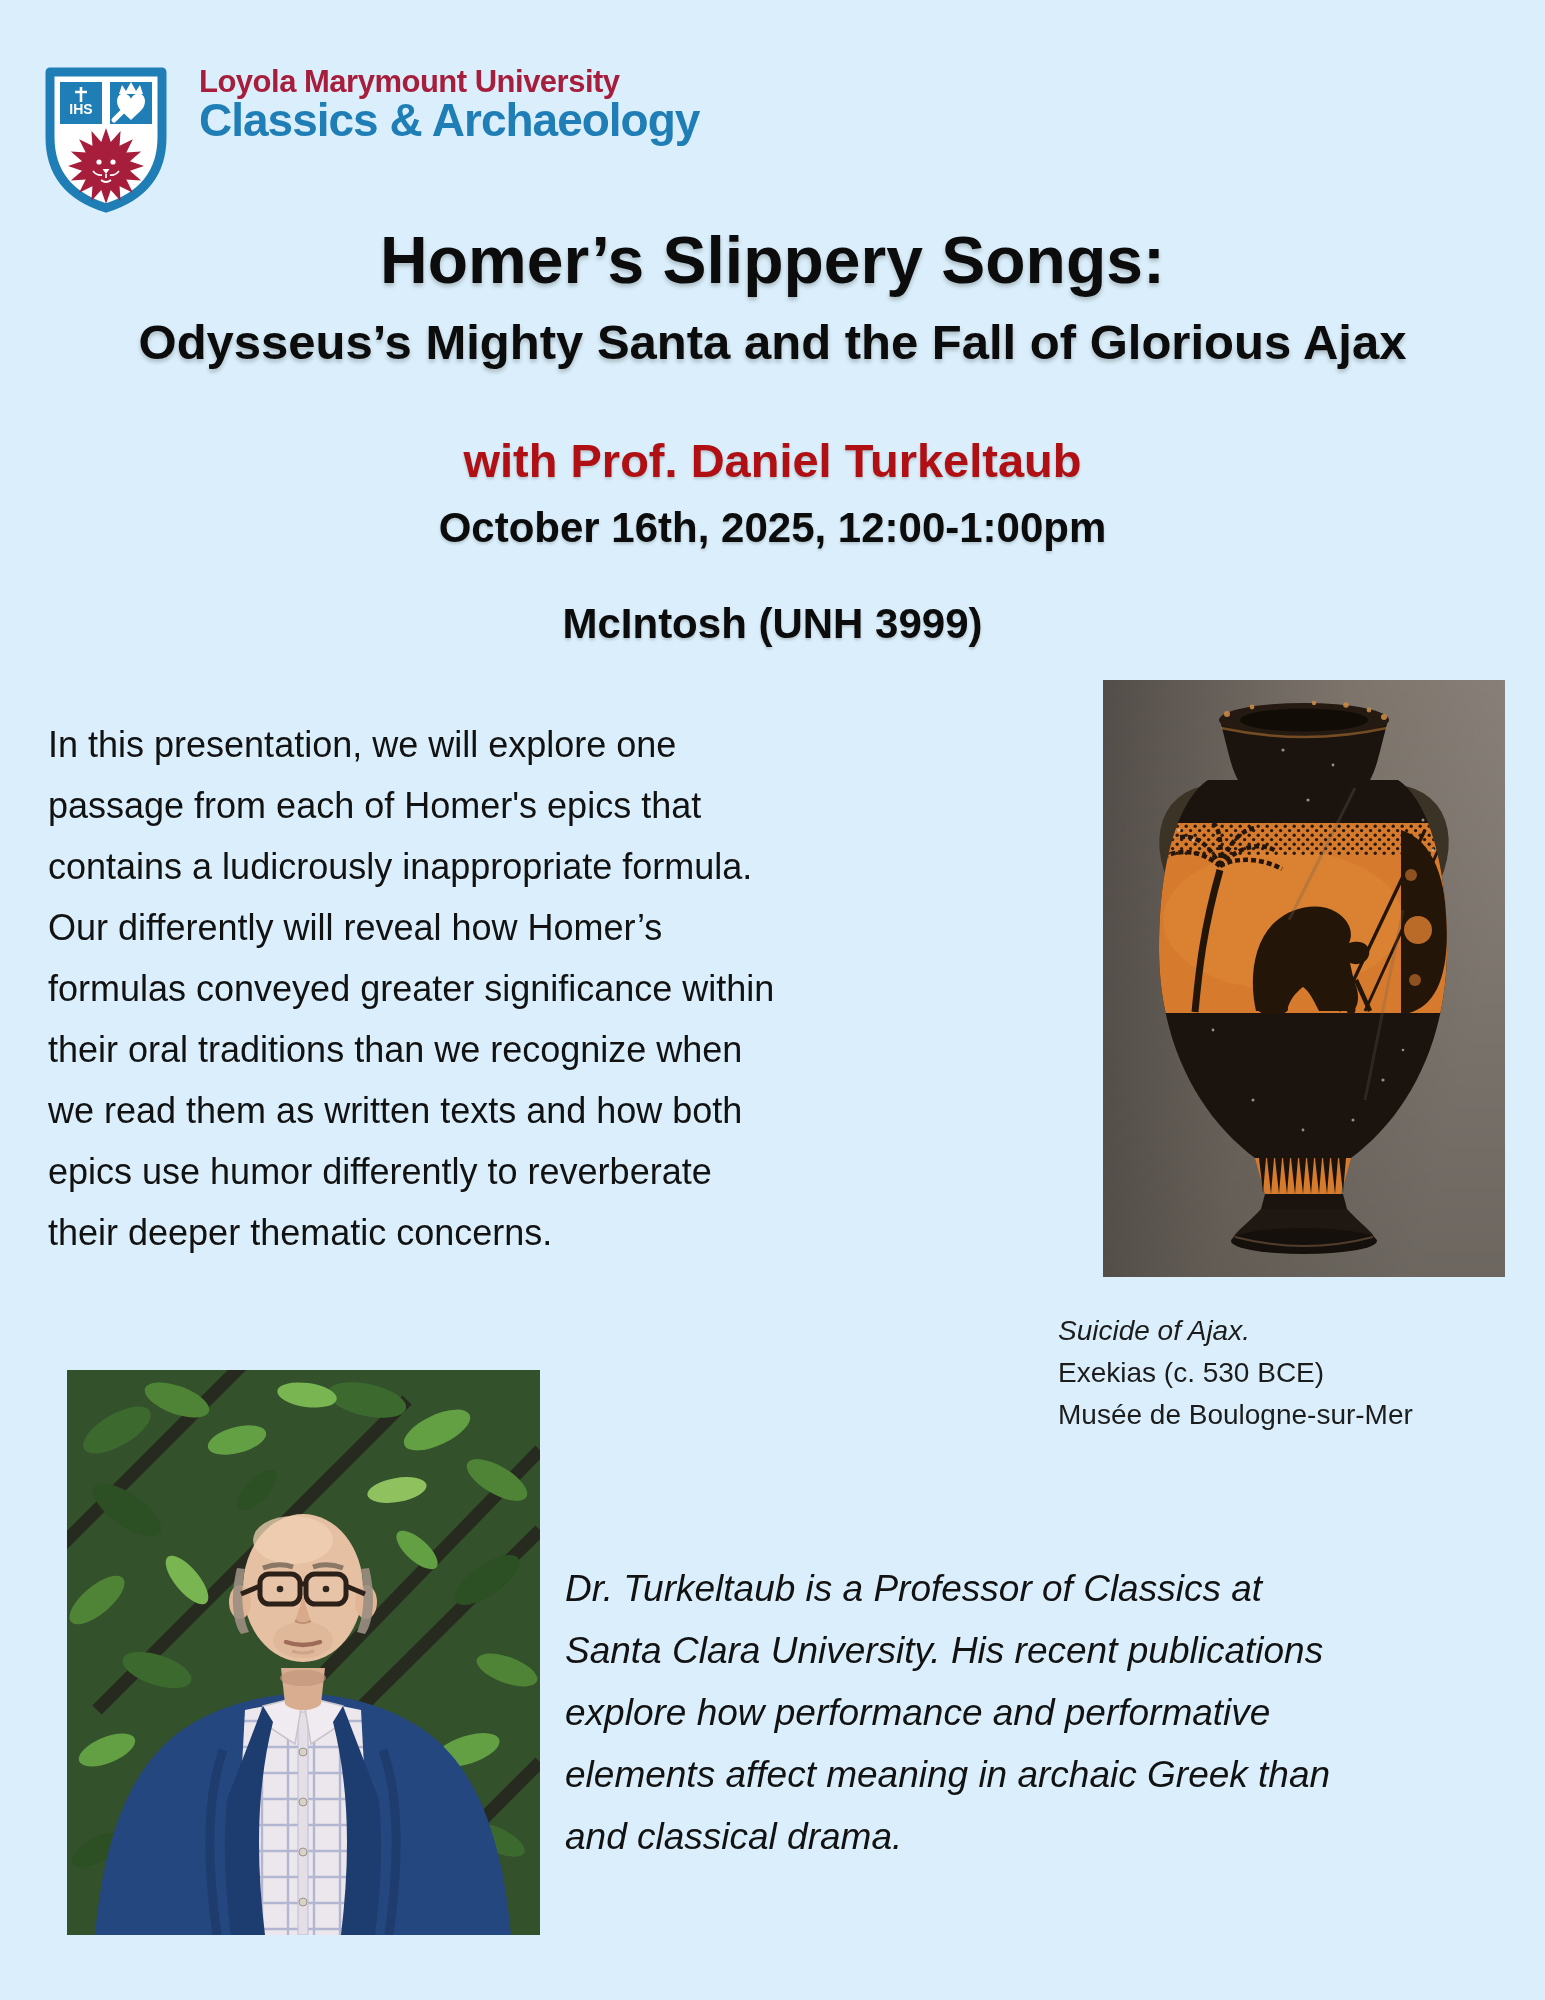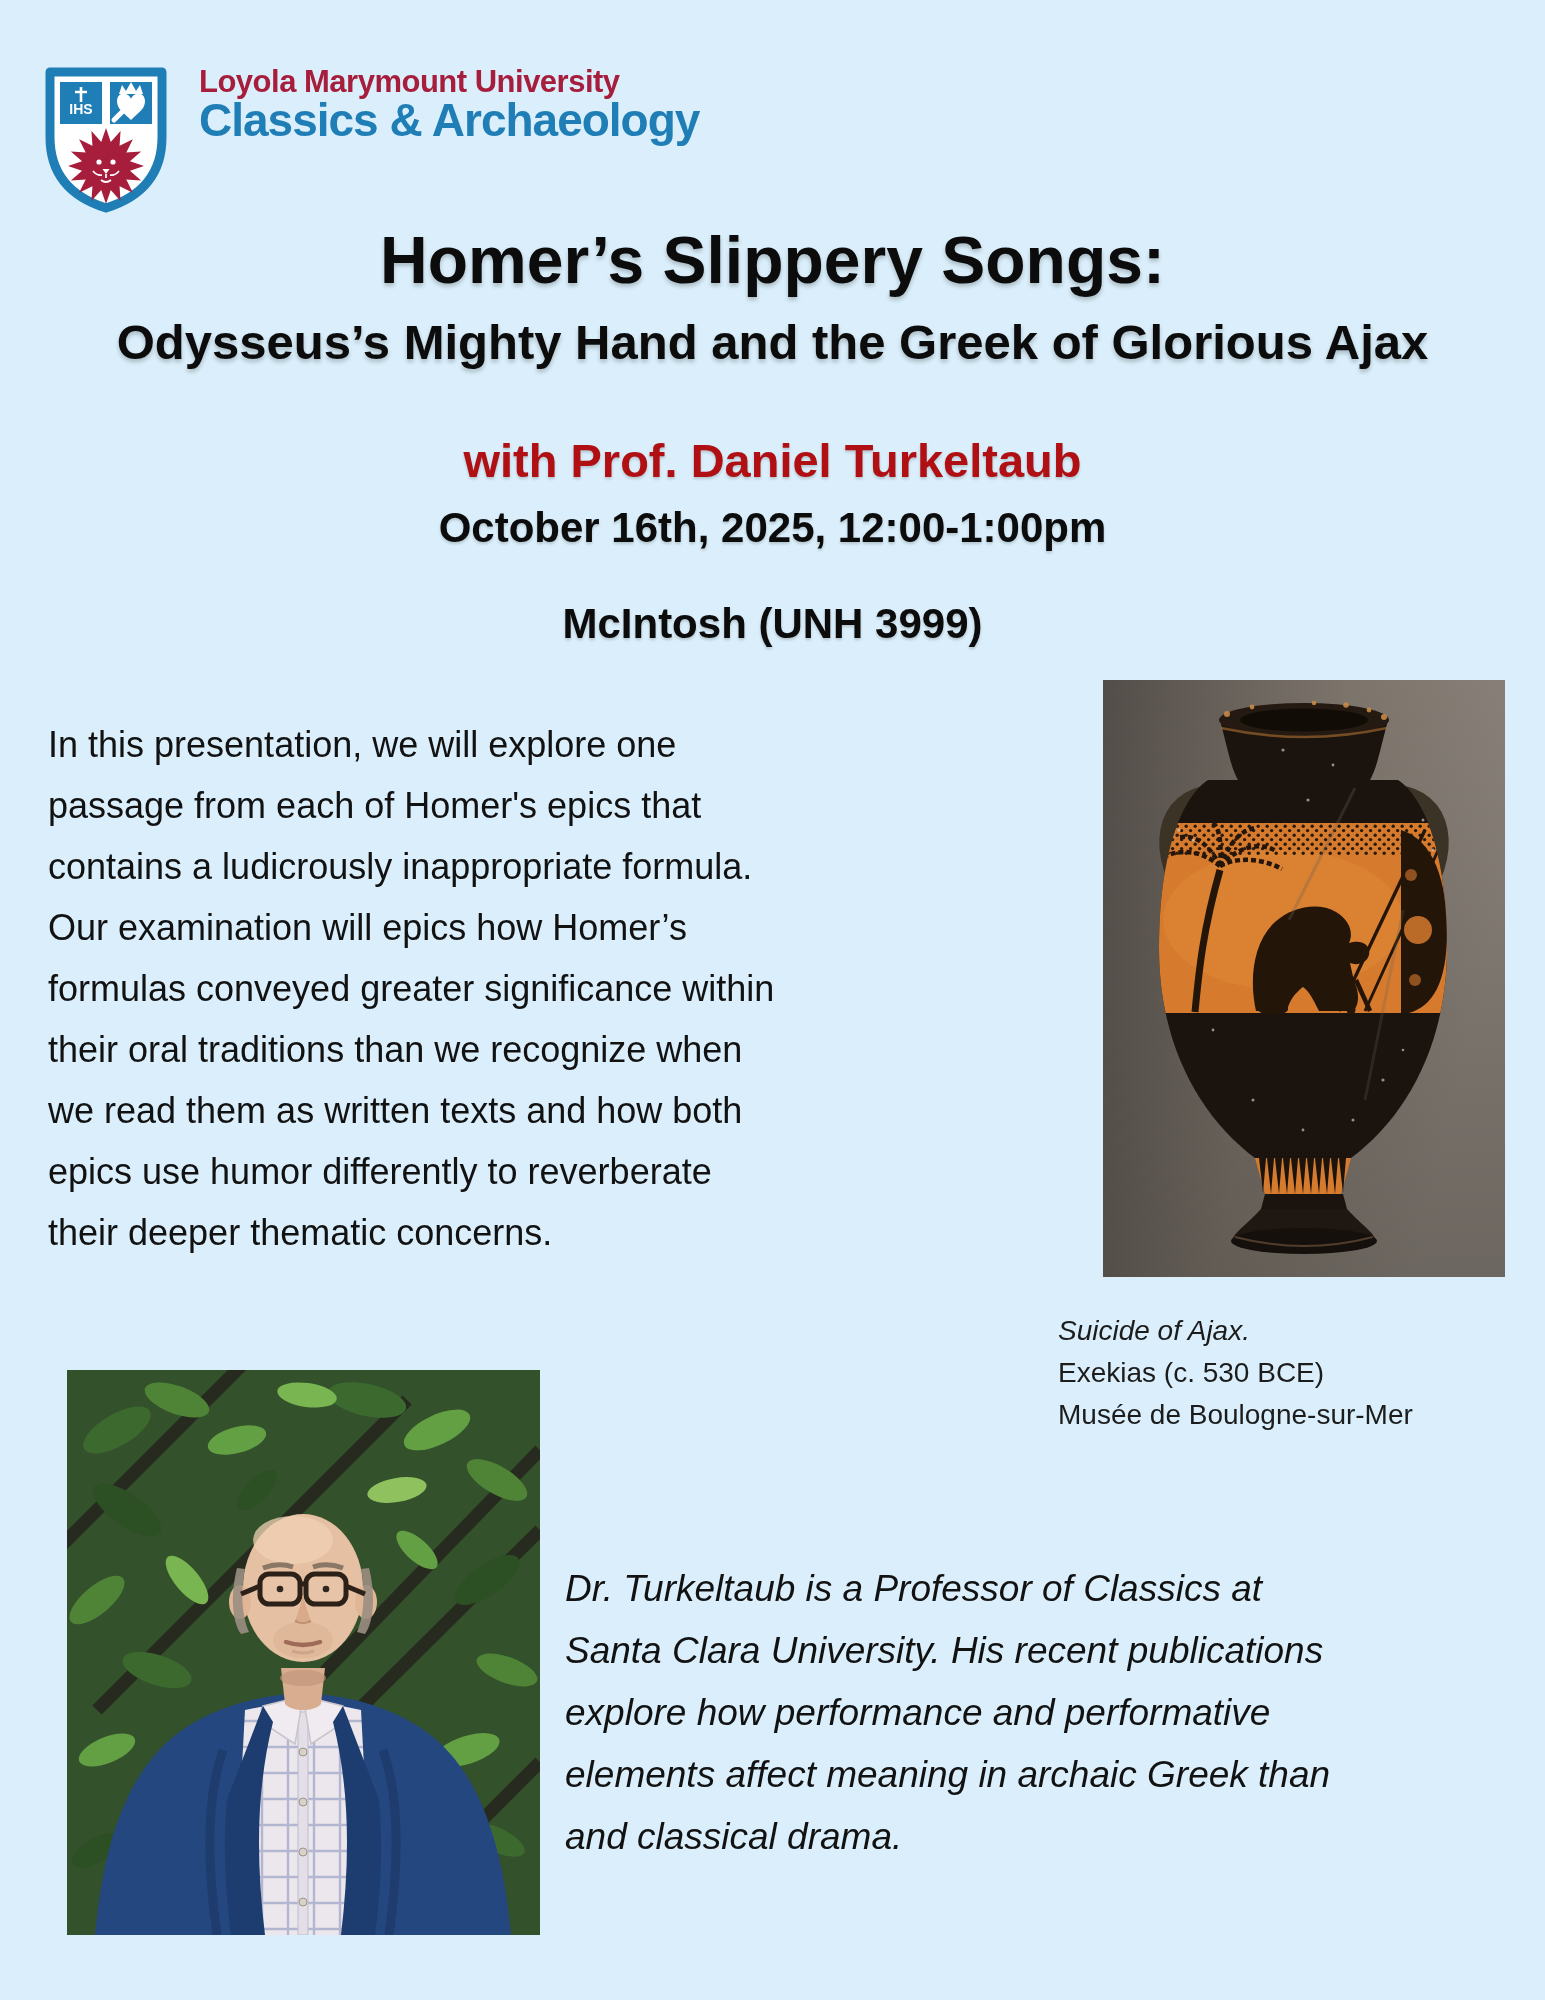--- a/index.html
+++ b/index.html
@@ -105,30 +105,30 @@
       </g>
     </svg>
   </div>
 
   <div class="wordmark">
     <div class="wm-univ">Loyola Marymount University</div>
     <div class="wm-dept">Classics &amp; Archaeology</div>
   </div>
 
   <div class="center h-title">Homer’s Slippery Songs:</div>
-  <div class="center h-subtitle">Odysseus’s Mighty Hand and the Greek of Glorious Ajax</div>
+  <div class="center h-subtitle">Odysseus’s Mighty Santa and the Fall of Glorious Ajax</div>
   <div class="center h-speaker">with Prof. Daniel Turkeltaub</div>
   <div class="center h-datetime">October 16th, 2025, 12:00-1:00pm</div>
   <div class="center h-location">McIntosh (UNH 3999)</div>
 
   <div class="abstract">
     <span>In this presentation, we will explore one</span>
     <span>passage from each of Homer's epics that</span>
     <span>contains a ludicrously inappropriate formula.</span>
-    <span>Our examination will epics how Homer’s</span>
+    <span>Our differently will reveal how Homer’s</span>
     <span>formulas conveyed greater significance within</span>
     <span>their oral traditions than we recognize when</span>
     <span>we read them as written texts and how both</span>
     <span>epics use humor differently to reverberate</span>
     <span>their deeper thematic concerns.</span>
   </div>
 
   <div class="vase">
     <svg viewBox="0 0 402 597" width="402" height="597">
       <defs>

